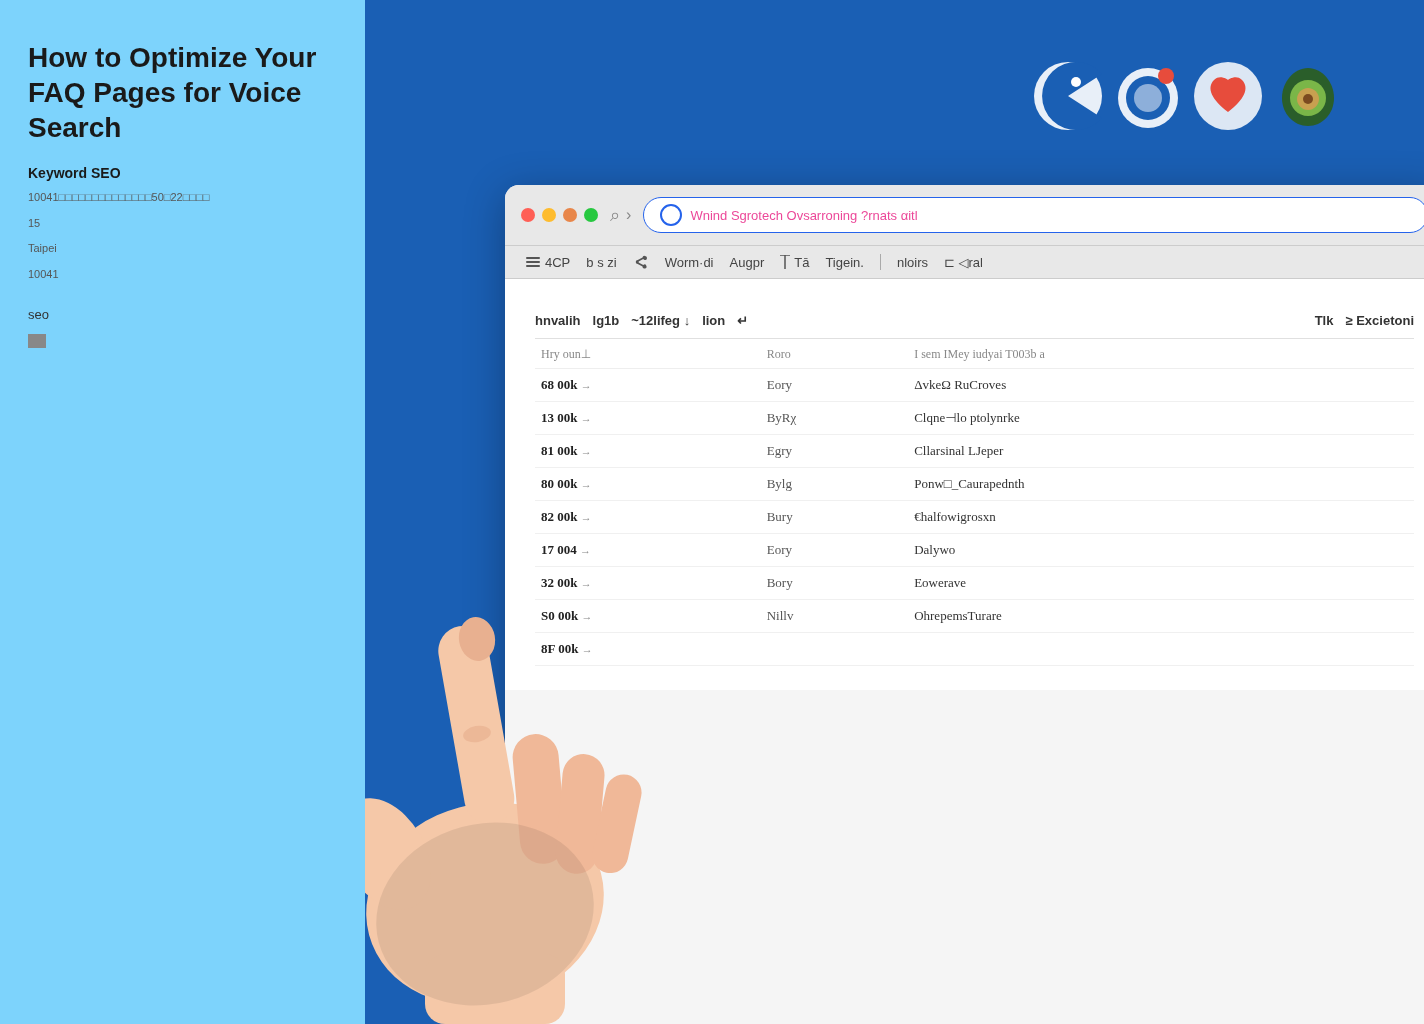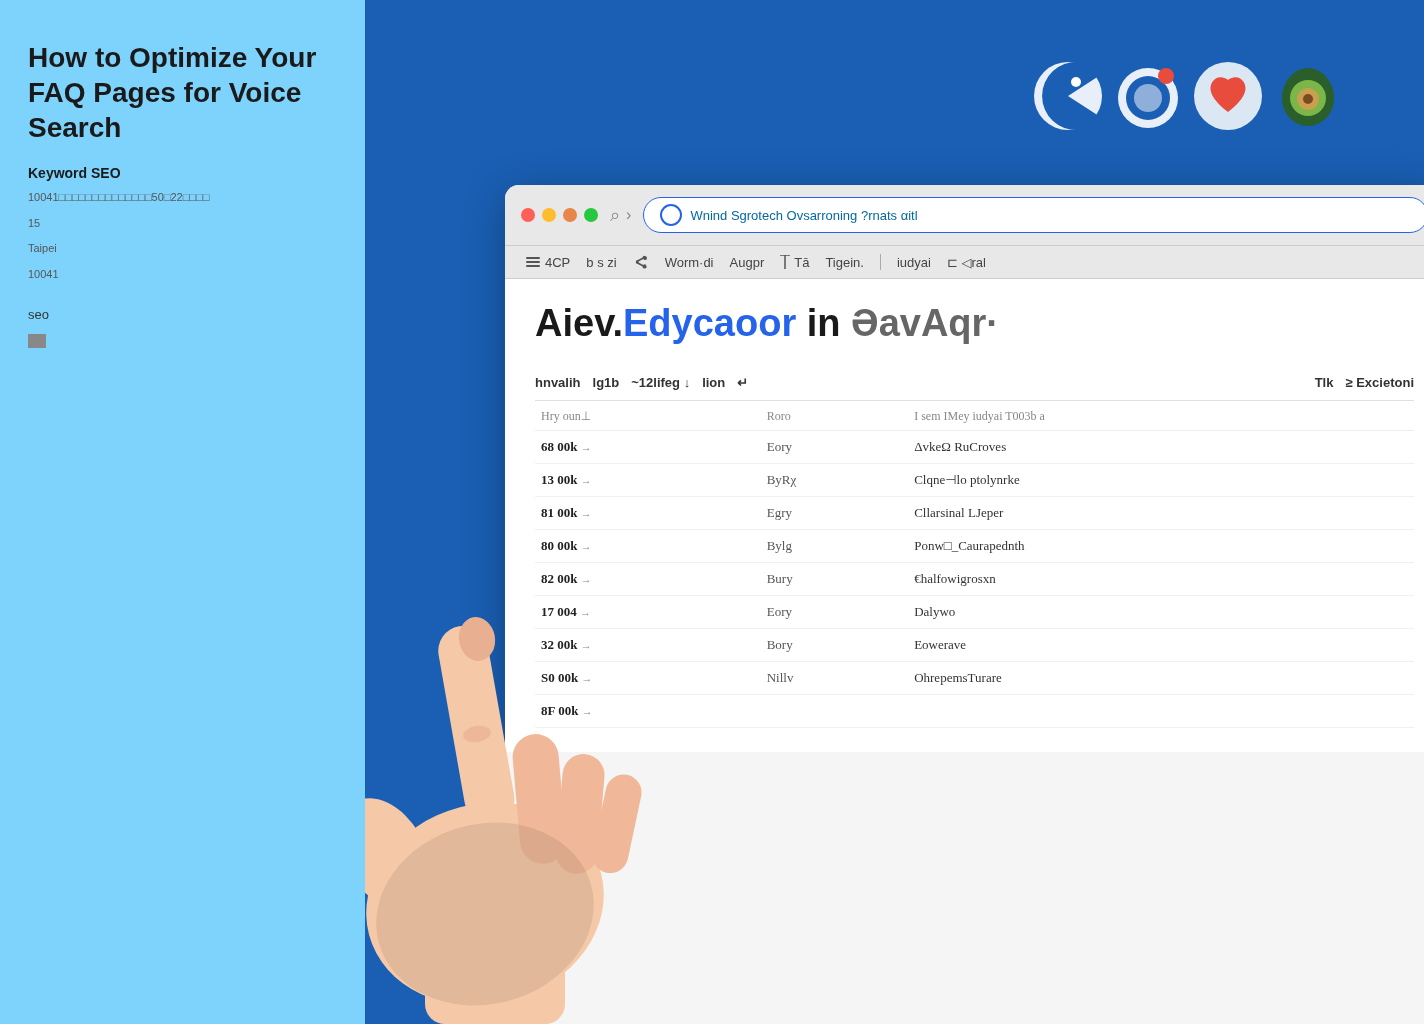--- a/index.html
+++ b/index.html
@@ -137,21 +137,21 @@
       width: 22px;
       height: 22px;
       border-radius: 50%;
       border: 2.5px solid #2563eb;
       background: white;
       flex-shrink: 0;
     }
 
     .address-text {
       font-size: 13px;
-      color: #0369a1;
+      color: #ec4899;
       flex: 1;
       white-space: nowrap;
       overflow: hidden;
       text-overflow: ellipsis;
     }
 
     
     .browser-toolbar {
       background: #e8e8e8;
       padding: 8px 20px;
@@ -373,28 +373,25 @@
       <span class="toolbar-item">Augpr</span>
       <span class="toolbar-item">
         <svg width="10" height="14" viewBox="0 0 10 14">
             <line x1="5" y1="0" x2="5" y2="14" stroke="#555" stroke-width="1.5"></line>
             <line x1="0" y1="0" x2="10" y2="0" stroke="#555" stroke-width="1.5"></line>
           </svg>
         Tā
       </span>
       <span class="toolbar-item">Tigein.</span>
       <div class="toolbar-separator"></div>
-      <span class="toolbar-item">iudyai</span>
+      <span class="toolbar-item">nloirs</span>
       <span class="toolbar-item">⊏ ◁ral</span>
     </div>
 
     <div class="page-content">
-      <div class="page-heading">
-        <span>Aiev.</span><span class="blue">Edycaoor</span><span> in</span><span class="gray"> ƏavAqr·</span>
-      </div>
 
       <div class="data-toolbar">
         <span class="data-toolbar-item">hnvalih</span>
         <span class="data-toolbar-item">lg1b</span>
         <span class="data-toolbar-item">~12lifeg ↓</span>
         <span class="data-toolbar-item">lion</span>
         <span class="data-toolbar-item">↵</span>
         <span style="flex:1;"></span>
         <span class="data-toolbar-item">Tlk</span>
         <span class="data-toolbar-item">≥ Excietoni</span>

